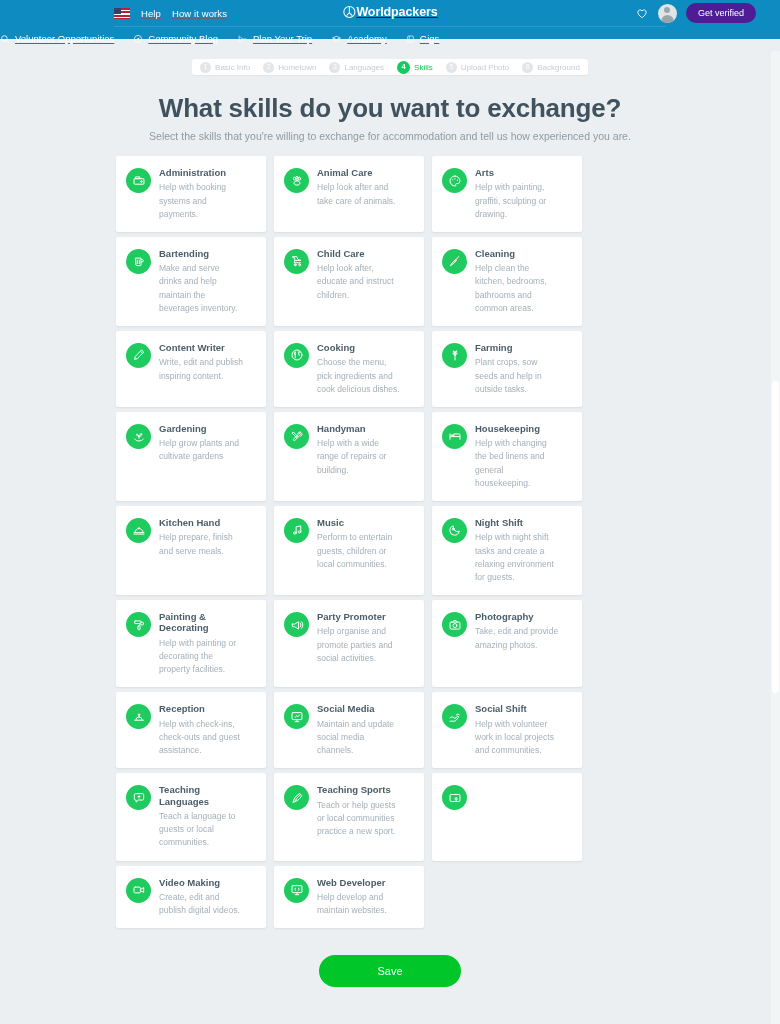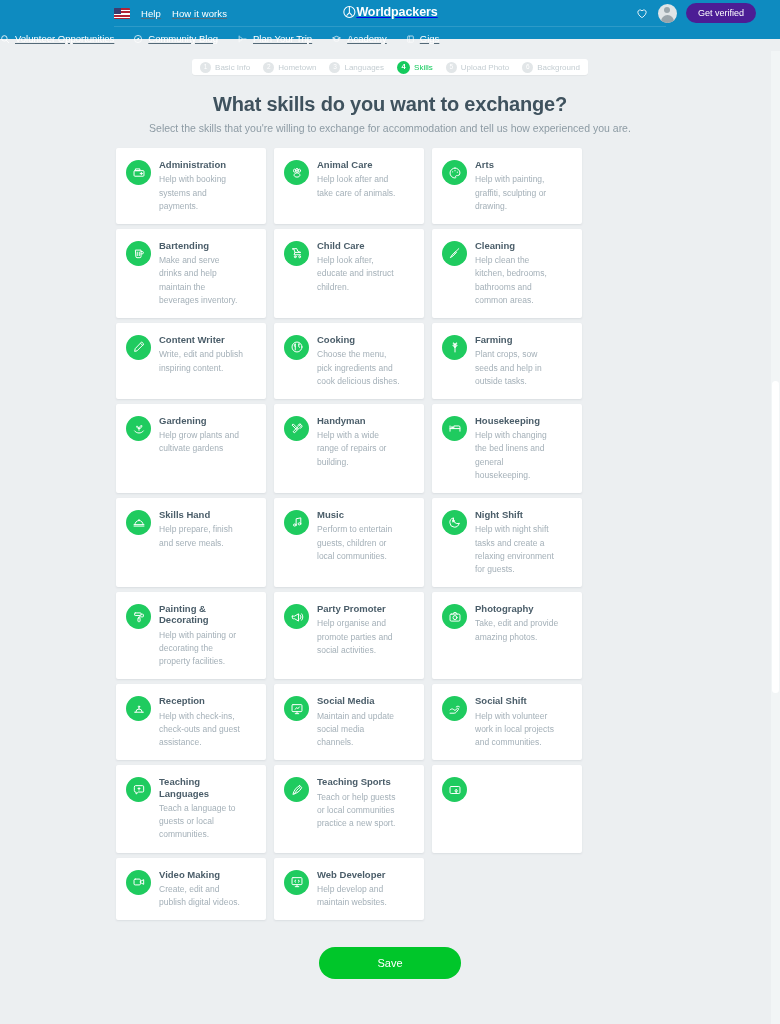--- a/index.html
+++ b/index.html
@@ -204,21 +204,21 @@
     font-size: 7.5px;
     font-weight: bold;
   }
   .step.active .step-label {
     color: #14cb5d;
   }
 
   
   .page-title {
     text-align: center;
-    font-size: 20px;
+    font-size: 26px;
     font-weight: bold;
     color: #3f525e;
     margin-top: 18px;
     letter-spacing: -.2px;
   }
   .page-sub {
     text-align: center;
     font-size: 10.5px;
     color: #8d9ba4;
     margin-top: 6px;
@@ -585,21 +585,21 @@
     </div>
     <div class="card">
       <div class="card-icon">
         <svg width="14" height="14" viewBox="0 0 24 24">
           <path d="M3.5 16.5h17M5 16.5a7 7 0 0 1 14 0" stroke="#fff" fill="none" stroke-width="1.7" stroke-linecap="round" stroke-linejoin="round"></path>
           <path d="M12 9.5V7.5" stroke="#fff" fill="none" stroke-width="1.7" stroke-linecap="round" stroke-linejoin="round"></path>
           <path d="M3.5 19h17" stroke="#fff" fill="none" stroke-width="1.7" stroke-linecap="round" stroke-linejoin="round"></path>
         </svg>
       </div>
       <div class="card-body">
-        <div class="card-title">Skills Hand</div>
+        <div class="card-title">Kitchen Hand</div>
         <div class="card-desc">Help prepare, finish and serve meals.</div>
       </div>
     </div>
     <div class="card">
       <div class="card-icon">
         <svg width="14" height="14" viewBox="0 0 24 24">
           <path d="M10.5 17V6.5l8-1.6V15" stroke="#fff" fill="none" stroke-width="1.7" stroke-linecap="round" stroke-linejoin="round"></path>
           <ellipse cx="8.2" cy="17.2" rx="2.3" ry="1.8" stroke="#fff" fill="none" stroke-width="1.7" stroke-linecap="round" stroke-linejoin="round"></ellipse>
           <ellipse cx="16.2" cy="15.2" rx="2.3" ry="1.8" stroke="#fff" fill="none" stroke-width="1.7" stroke-linecap="round" stroke-linejoin="round"></ellipse>
         </svg>

